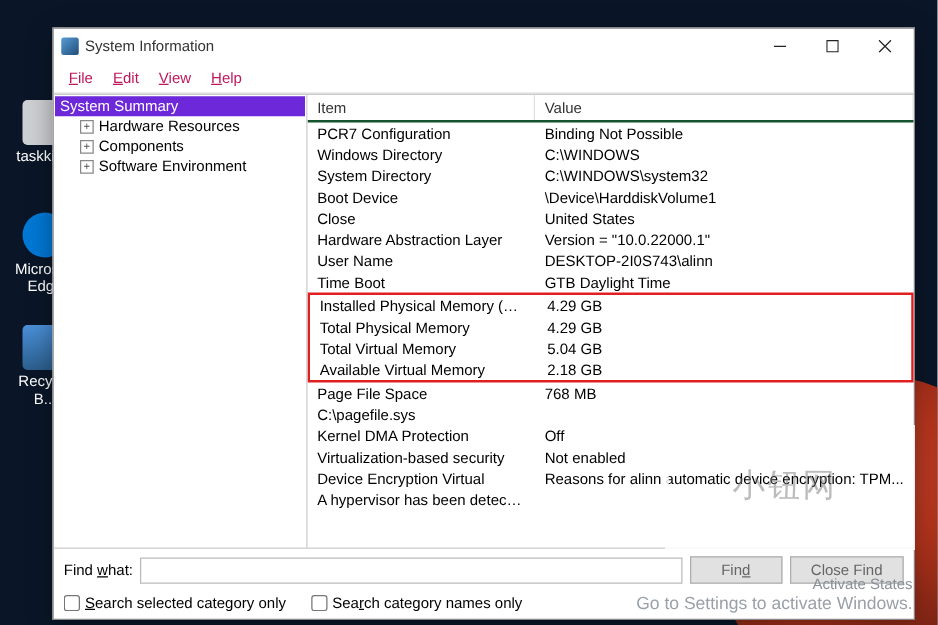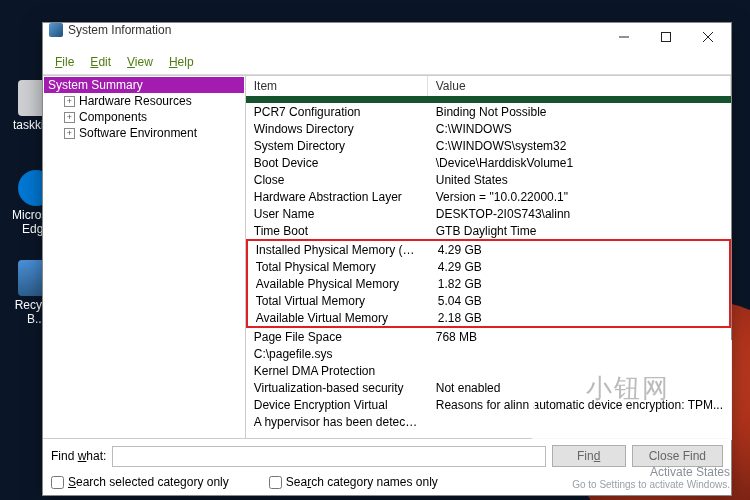--- a/index.html
+++ b/index.html
@@ -12,64 +12,64 @@
     .di-edge { top: 170px; }
     .di-edge .ico { background: #0078d4; border-radius: 50%; }
     .di-recycle { top: 260px; }
     .di-recycle .ico { background: linear-gradient(#4a90d9, #2c5f8d); border-radius: 4px; }
     
     
     .bg-swirl { position: absolute; right: -80px; bottom: -60px; width: 260px; height: 260px; border-radius: 50%; background: radial-gradient(circle at 30% 30%, #ff6b4a, #d43a1a 40%, #7a1f0e 70%, #0a1628); opacity: 0.85; }
     
     
     .window { position: absolute; left: 42px; top: 22px; width: 690px; height: 474px; background: #fff; border: 1px solid #888; box-shadow: 0 4px 20px rgba(0,0,0,0.4); display: flex; flex-direction: column; }
-    .titlebar { display: flex; height: 28px; padding: 0 2px 0 6px; }
+    .titlebar { display: flex; align-items: center; height: 28px; padding: 0 2px 0 6px; }
     .titlebar-icon { width: 14px; height: 14px; margin-right: 5px; background: linear-gradient(135deg,#5a9bd5,#1f4e79); border-radius: 2px; }
     .titlebar-title { flex: 1; font-size: 12px; color: #333; }
     .winbtn { width: 42px; height: 28px; display: flex; align-items: center; justify-content: center; color: #222; }
     .winbtn svg { width: 10px; height: 10px; stroke: currentColor; stroke-width: 1; fill: none; }
     
     .menubar { display: flex; padding: 2px 4px 3px; border-bottom: 1px solid #dcdcdc; }
-    .menubar span { padding: 2px 8px; color: #4d7c0f; }
+    .menubar span { padding: 2px 8px; color: #be185d; }
     
     .content { flex: 1; display: flex; border-top: 1px solid #ccc; min-height: 0; }
     
     
     .tree-pane { width: 212px; border-right: 1px solid #ccc; padding: 1px; overflow: hidden; }
     .tree { padding: 0; }
     .tree-node { display: flex; align-items: center; padding: 1px 2px; white-space: nowrap; color: #000; }
     .tree-node.lvl1 { padding-left: 4px; }
     .tree-node.lvl2 { padding-left: 20px; }
-    .tree-node.selected { background: #a21caf; color: #fff; }
+    .tree-node.selected { background: #6d28d9; color: #fff; }
     .expander { width: 11px; height: 11px; border: 1px solid #888; display: inline-flex; align-items: center; justify-content: center; font-size: 9px; margin-right: 4px; color: #555; background: #fff; }
     
     
     .details-pane { flex: 1; display: flex; flex-direction: column; }
     .grid { flex: 1; overflow: auto; position: relative; }
-    .grid-header { display: flex; border-bottom: 7px solid #14532d; background: #fff; position: sticky; top: 0; }
+    .grid-header { display: flex; border-bottom: 2px solid #14532d; background: #fff; position: sticky; top: 0; }
     .grid-header div { padding: 3px 8px; border-right: 1px solid #e0e0e0; color: #333; }
     .col-item { width: 182px; flex-shrink: 0; }
     .col-val { flex: 1; }
     .row { display: flex; padding: 0; }
     .row div { padding: 1.5px 8px; white-space: nowrap; overflow: hidden; text-overflow: ellipsis; color: #000; }
     .highlight-box { border: 2px solid #e02020; margin: 0; }
     
     
     .searchbar { border-top: 1px solid #ccc; display: flex; align-items: center; padding: 6px 8px; gap: 6px; flex-wrap: wrap; }
     .searchbar label { white-space: nowrap; }
     .find-input { flex: 1; min-width: 220px; border: 1px solid #bbb; height: 21px; padding: 0 4px; }
     .btn { border: 1px solid #adadad; background: #e1e1e1; padding: 3px 16px; min-width: 74px; text-align: center; color: #666; }
-    .search-opts { display: flex; width: 100%; gap: 40px; margin-top: 2px; align-items: center; }
+    .search-opts { display: flex; width: 100%; gap: 20px; margin-top: 2px; align-items: center; }
     .chk { display: flex; align-items: center; gap: 4px; }
     .chk input { width: 13px; height: 13px; }
     
     
     .watermark-box { position: absolute; right: 18px; bottom: 60px; width: 200px; height: 100px; border: 3px solid rgba(255,255,255,0.85); pointer-events: none; }
     .activate { position: absolute; right: 20px; bottom: 10px; text-align: right; color: #8a8f98; font-size: 13px; pointer-events: none; }
-    .activate .sub { font-size: 10px; color: #9aa0a8; }
+    .activate .sub { font-size: 14px; color: #9aa0a8; }
     .cn-wm { position: absolute; right: 80px; bottom: 94px; color: rgba(120,120,120,0.5); font-size: 26px; letter-spacing: 2px; pointer-events: none; }
     
     u { text-decoration: underline; }
   </style>
 </head>
 <body>
 
 <div class="bg-swirl"></div>
 
 <div class="desktop-icon di-taskkill">
@@ -178,43 +178,40 @@
           <div id="rows-hl">
               <div class="row">
                 <div class="col-item">Installed Physical Memory (RAM)</div>
                 <div class="col-val">4.29 GB</div>
               </div>
               <div class="row">
                 <div class="col-item">Total Physical Memory</div>
                 <div class="col-val">4.29 GB</div>
               </div>
               <div class="row">
-                <div class="col-item">Available Physical Memory</div>
-                <div class="col-val">1.82 GB</div>
-              </div>
-              <div class="row">
                 <div class="col-item">Total Virtual Memory</div>
                 <div class="col-val">5.04 GB</div>
               </div>
               <div class="row">
                 <div class="col-item">Available Virtual Memory</div>
                 <div class="col-val">2.18 GB</div>
               </div>
             </div>
         </div>
         <div id="rows-bottom">
             <div class="row">
               <div class="col-item">Page File Space</div>
               <div class="col-val">768 MB</div>
             </div>
             <div class="row">
               <div class="col-val">C:\pagefile.sys</div>
             </div>
             <div class="row">
               <div class="col-item">Kernel DMA Protection</div>
+              <div class="col-val">Off</div>
             </div>
             <div class="row">
               <div class="col-item">Virtualization-based security</div>
               <div class="col-val">Not enabled</div>
             </div>
             <div class="row">
               <div class="col-item">Device Encryption Virtual</div>
               <div class="col-val">Reasons for alinn automatic device encryption: TPM...</div>
             </div>
             <div class="row">

